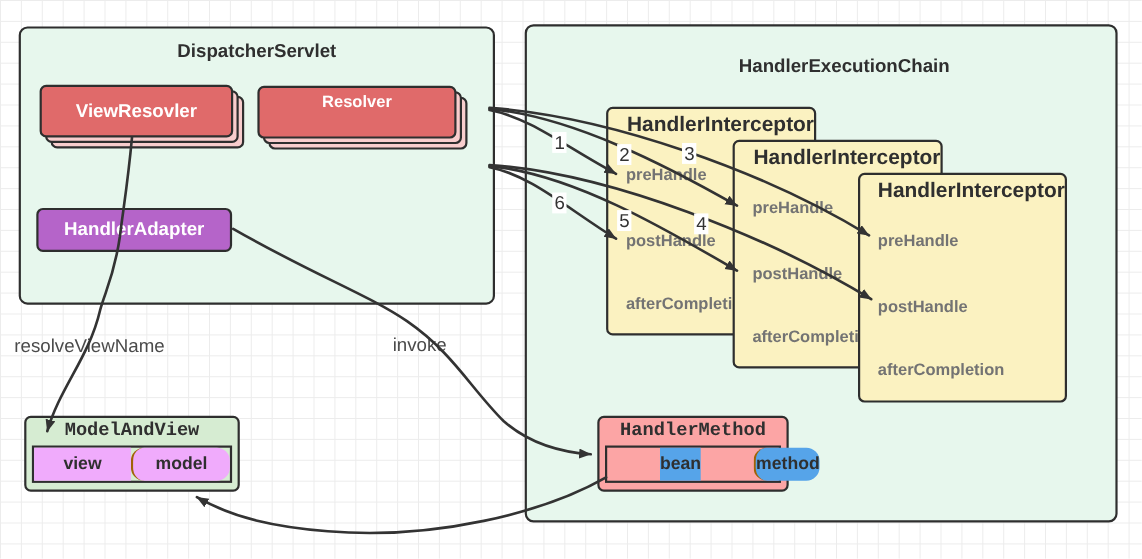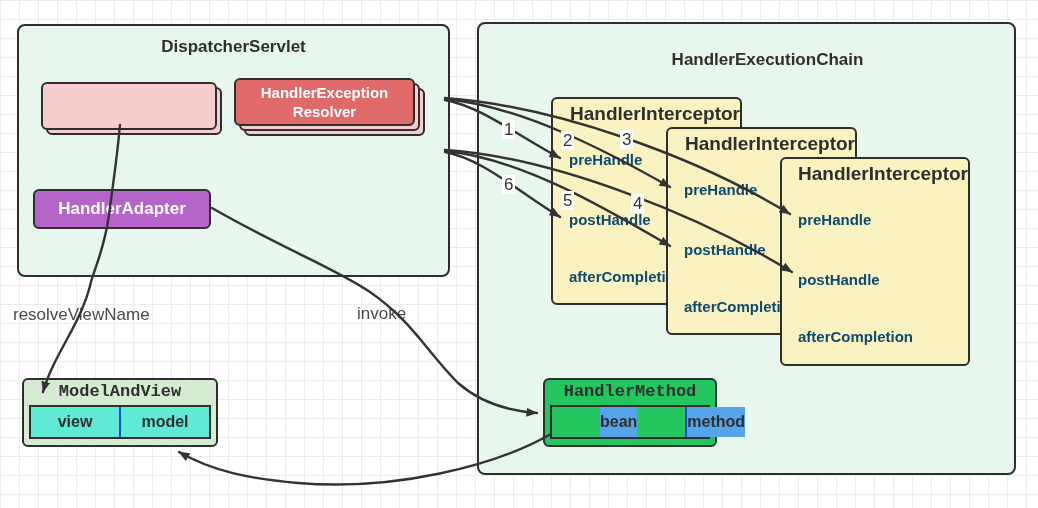--- a/index.html
+++ b/index.html
@@ -47,43 +47,43 @@
     border:2px solid #2e2e2e;border-radius:6px;
   }
   #int-1{left:72px;top:73px;z-index:1;}
   #int-2{left:187px;top:103px;z-index:2;}
   #int-3{left:301px;top:133px;width:186px;height:205px;z-index:3;}
   .int-title{
     position:absolute;top:4px;left:0;right:0;text-align:right;
     font-weight:bold;font-size:19px;color:#2f2f2f;white-space:nowrap;
   }
   .method{
-    position:absolute;left:16px;font-weight:bold;font-size:15px;color:#0c4a6e;white-space:nowrap;
+    position:absolute;left:16px;font-weight:bold;font-size:15px;color:#737373;white-space:nowrap;
   }
   .m1{top:52px;} .m2{top:112px;} .m3{top:169px;}
 
   .tablebox{
     position:absolute;border:2px solid #2e2e2e;border-radius:6px;
   }
   #mav-box{left:22px;top:378px;width:192px;height:65px;background:#d6ecd2;}
-  #hm-box{left:64px;top:354px;width:170px;height:65px;background:#22c55e;z-index:4;}
+  #hm-box{left:64px;top:354px;width:170px;height:65px;background:#fca5a5;z-index:4;}
   .table-header{
     position:absolute;top:2px;left:0;right:0;text-align:center;
     font-weight:bold;font-size:17px;color:#2f2f2f;font-family:Liberation Mono, monospace;
   }
   .table-cells{
     position:absolute;left:5px;right:5px;top:25px;bottom:6px;
     display:flex;border:2px solid #2e2e2e;
   }
   .cell{
     flex:1;display:flex;align-items:center;justify-content:center;
     font-weight:bold;font-size:16px;color:#2f2f2f;
   }
-  .cell + .cell{border-left:2px solid #1d4ed8;}
-  #mav-box .cell{background:#5eead4;}
+  .cell + .cell{border-left:2px solid #a16207;border-radius:12px;}
+  #mav-box .cell{background:#f0abfc;}
   #hm-box .cell{background:#56a4e9;margin-left:48px;}
 
   .edge-label{
     position:absolute;font-size:17px;color:#4a4a4a;white-space:nowrap;
   }
   #lbl-resolve{left:13px;top:305px;}
   #lbl-invoke{left:357px;top:304px;}
 
   .num-chip{
     position:absolute;z-index:11;background:#ffffff;color:#333333;
@@ -98,25 +98,25 @@
 </head>
 <body>
 
 <div id="canvas">
 
   <div id="ds-container" class="container">
     <div id="ds-title" class="container-title">DispatcherServlet</div>
 
     <div id="vr-l3" class="stacklayer"></div>
     <div id="vr-l2" class="stacklayer"></div>
+    <div id="vr-box" class="redbox">ViewResovler</div>
 
     <div id="her-l3" class="stacklayer"></div>
     <div id="her-l2" class="stacklayer"></div>
     <div id="her-box" class="redbox">
-      <div>HandlerException</div>
       <div>Resolver</div>
     </div>
 
     <div id="ha-box">HandlerAdapter</div>
   </div>
 
   <div id="hec-container" class="container">
     <div id="hec-title" class="container-title">HandlerExecutionChain</div>
 
     <div id="int-1" class="interceptor">

